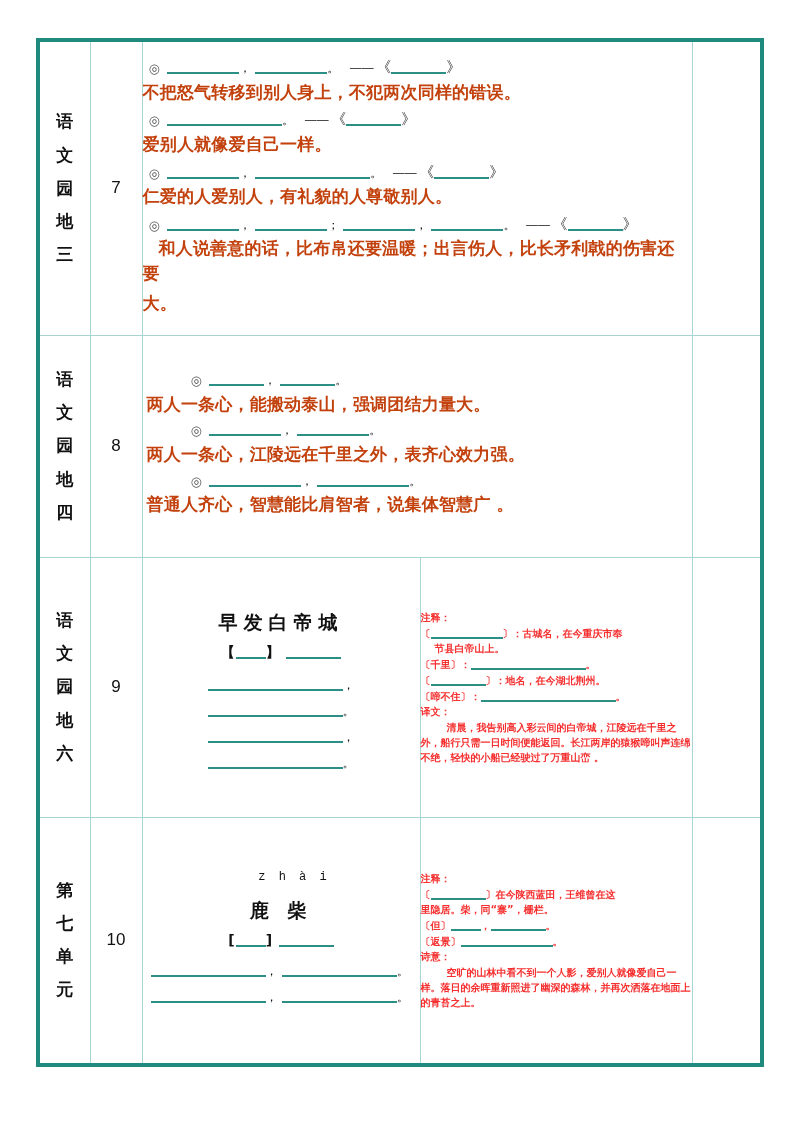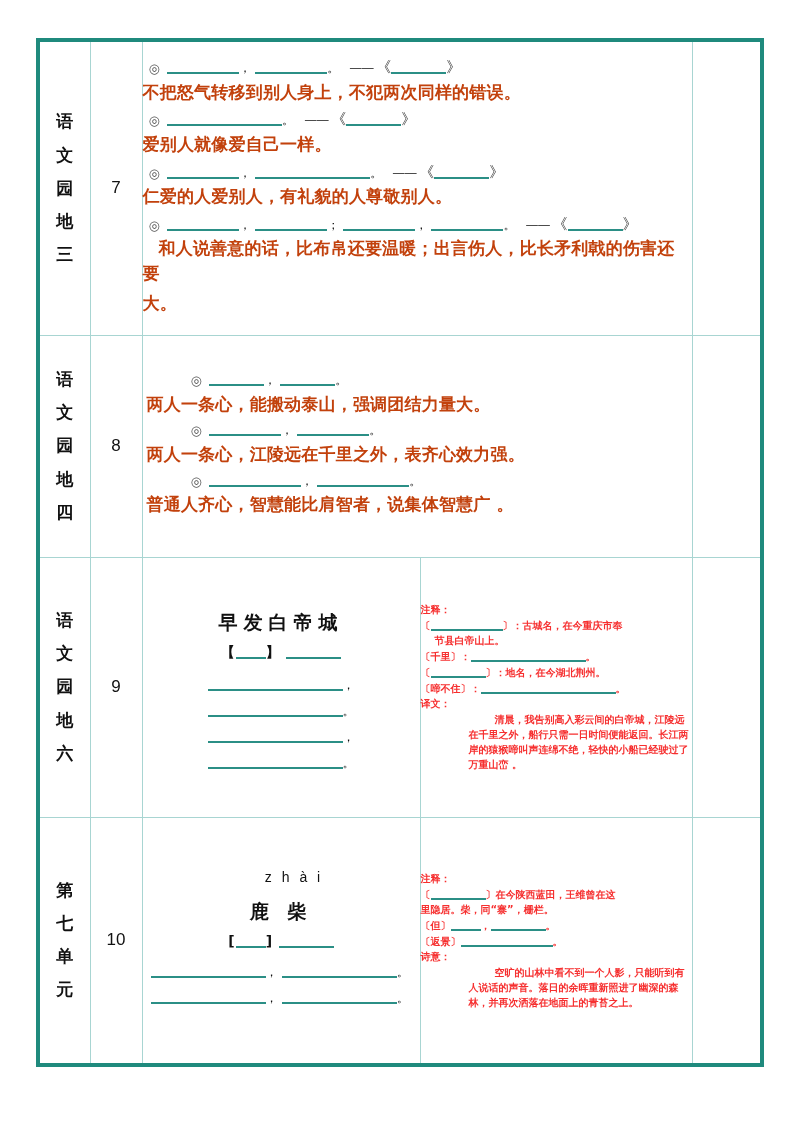--- a/index.html
+++ b/index.html
@@ -132,22 +132,22 @@
     font-weight: 700;
     font-size: 19px;
     color: #111;
     letter-spacing: 6px;
     margin: 12px 0 2px 0;
     position: relative;
   }
   .poem-title.with-pinyin { margin-top: 16px; }
   .pinyin {
     display: block;
-    font-family: Liberation Sans, sans-serif;
-    font-size: 14px;
+    font-family: Liberation Mono, monospace;
+    font-size: 12px;
     letter-spacing: 3px;
     color: #111;
     margin-left: 26px;
     margin-bottom: -2px;
   }
   .poem-author {
     font-size: 14px;
     color: #111;
     margin: 8px 0 4px 0;
     letter-spacing: 1px;
@@ -173,21 +173,20 @@
     line-height: 1.5;
     font-weight: 600;
   }
   .note-head { display: block; font-weight: 700; }
   .note-item { display: block; }
   .note-item .blank { border-bottom: 2px solid #2b8f86; }
   .note-para {
     display: block;
     text-indent: 26px;
     margin-top: 1px;
-    margin-left: 48px;
   }
   .note-cont { display: block; text-indent: 14px; }
 
   
   .watermark {
     position: absolute;
     left: 486px;
     top: 1069px;
     font-family: "Liberation Sans", "DejaVu Sans", sans-serif;
     font-size: 31px;
@@ -382,21 +381,21 @@
             〔<span class="blank b-sm"></span>〕<span>在今陕西蓝田，王维曾在这</span>
           </span>
           <span class="note-item">里隐居。柴，同“寨”，栅栏。</span>
           <span class="note-item">
             〔<span>但</span>〕<span class="blank b-xs"></span><span>，</span><span class="blank b-sm"></span><span>。</span>
           </span>
           <span class="note-item">
             〔<span>返景</span>〕<span class="blank b-lg"></span><span>。</span>
           </span>
           <span class="note-head">诗意：</span>
-          <span class="note-para">空旷的山林中看不到一个人影，只能听到有人说话的声音。落日的余晖重新照进了幽深的森林，并再次洒落在地面上的青苔之上。</span>
+          <span class="note-para">空旷的山林中看不到一个人影，爱别人就像爱自己一样。落日的余晖重新照进了幽深的森林，并再次洒落在地面上的青苔之上。</span>
         </td>
         <td></td>
       </tr>
 
     </tbody>
   </table>
 
 
 </div>
 

